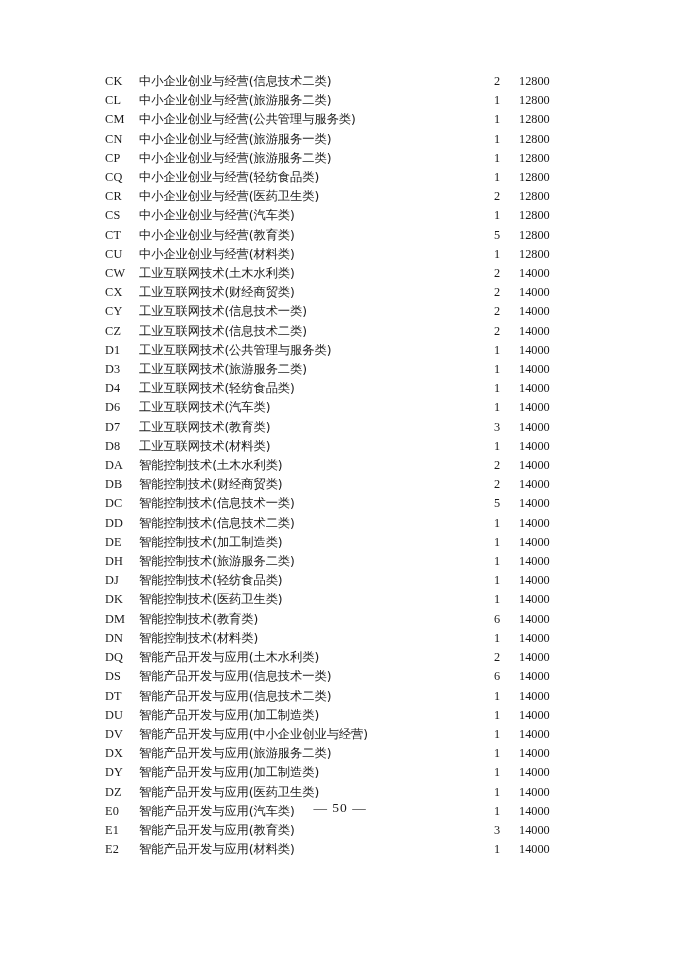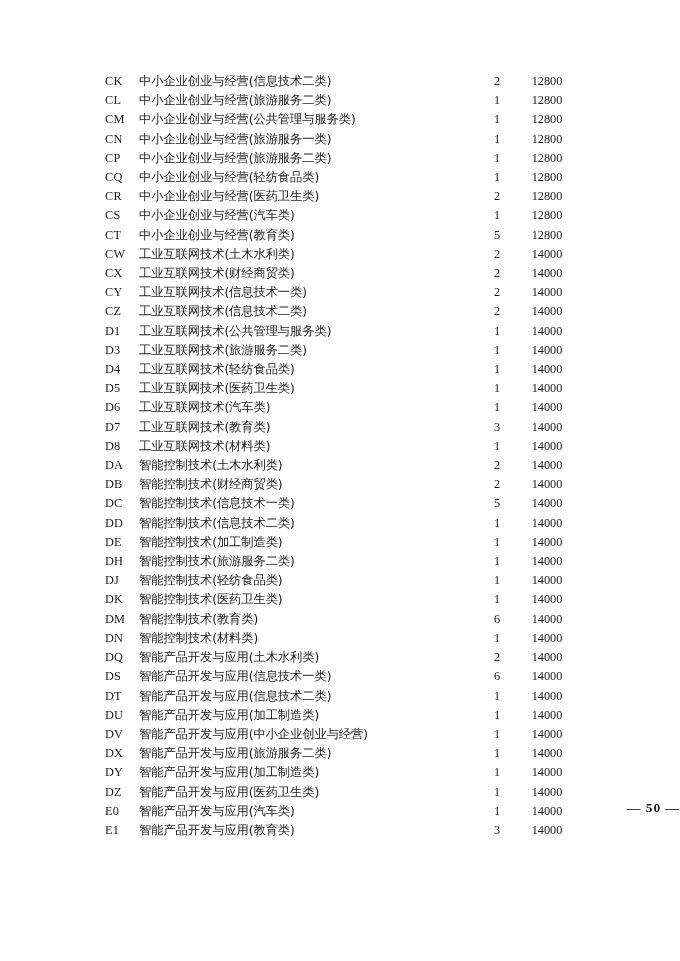--- a/index.html
+++ b/index.html
@@ -59,32 +59,31 @@
     margin-left: 15px;
   }
   td.count {
     width: 44px;
     text-align: center;
     font-family: "Liberation Serif", "DejaVu Serif", serif;
     font-size: 12.6px;
   }
   td.fee {
     width: 56px;
-    text-align: center;
+    text-align: left;
     padding-left: 4px;
     font-family: "Liberation Serif", "DejaVu Serif", serif;
     font-size: 12.6px;
   }
   .footer {
     position: absolute;
     left: 0;
     bottom: 38px;
     width: 680px;
-    text-align: right;
-    font-weight: bold;
+    text-align: center;
   }
   .page-number {
     display: inline-block;
     font-family: "Liberation Serif", "DejaVu Serif", serif;
     font-size: 13.5px;
     color: #1a1a1a;
     letter-spacing: 1px;
   }
 </style>
 </head>
@@ -143,20 +142,26 @@
             <td class="count">1</td>
             <td class="fee">12800</td>
           </tr>
           <tr>
             <td class="code">CT</td>
             <td class="name">中小企业创业与经营(教育类)</td>
             <td class="count">5</td>
             <td class="fee">12800</td>
           </tr>
           <tr>
+            <td class="code">CU</td>
+            <td class="name">中小企业创业与经营(材料类)</td>
+            <td class="count">1</td>
+            <td class="fee">12800</td>
+          </tr>
+          <tr>
             <td class="code">CW</td>
             <td class="name">工业互联网技术(土木水利类)</td>
             <td class="count">2</td>
             <td class="fee">14000</td>
           </tr>
           <tr>
             <td class="code">CX</td>
             <td class="name">工业互联网技术(财经商贸类)</td>
             <td class="count">2</td>
             <td class="fee">14000</td>
@@ -181,26 +186,20 @@
           </tr>
           <tr>
             <td class="code">D3</td>
             <td class="name">工业互联网技术(旅游服务二类)</td>
             <td class="count">1</td>
             <td class="fee">14000</td>
           </tr>
           <tr>
             <td class="code">D4</td>
             <td class="name">工业互联网技术(轻纺食品类)</td>
-            <td class="count">1</td>
-            <td class="fee">14000</td>
-          </tr>
-          <tr>
-            <td class="code">D5</td>
-            <td class="name">工业互联网技术(医药卫生类)</td>
             <td class="count">1</td>
             <td class="fee">14000</td>
           </tr>
           <tr>
             <td class="code">D6</td>
             <td class="name">工业互联网技术(汽车类)</td>
             <td class="count">1</td>
             <td class="fee">14000</td>
           </tr>
           <tr>
@@ -328,20 +327,26 @@
             <td class="name">智能产品开发与应用(汽车类)</td>
             <td class="count">1</td>
             <td class="fee">14000</td>
           </tr>
           <tr>
             <td class="code">E1</td>
             <td class="name">智能产品开发与应用(教育类)</td>
             <td class="count">3</td>
             <td class="fee">14000</td>
           </tr>
+          <tr>
+            <td class="code">E2</td>
+            <td class="name">智能产品开发与应用(材料类)</td>
+            <td class="count">1</td>
+            <td class="fee">14000</td>
+          </tr>
         </tbody>
     </table>
   </div>
 
   <div class="footer">
     <span class="page-number">— 50 —</span>
   </div>
 
 </div>
 

